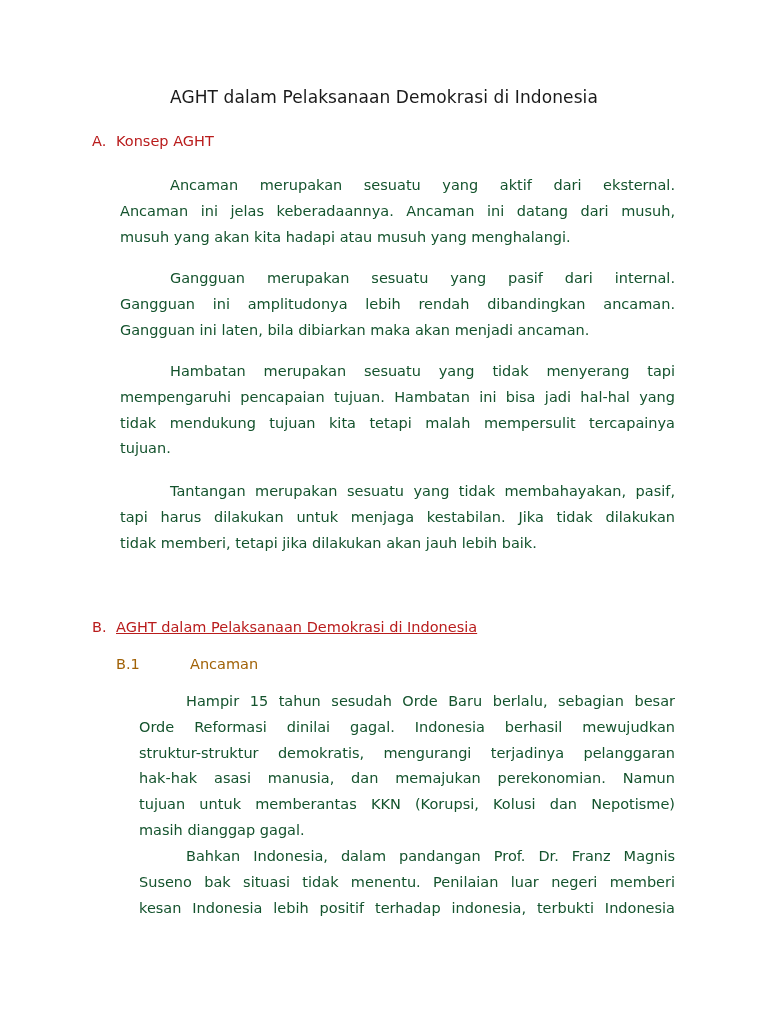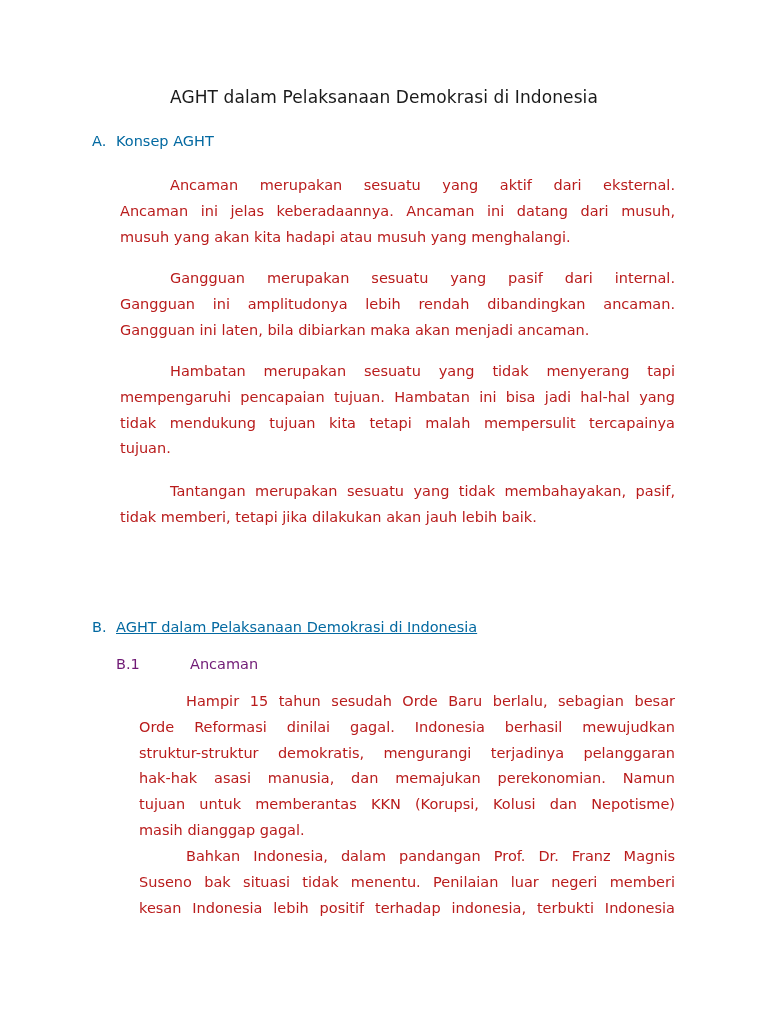--- a/index.html
+++ b/index.html
@@ -1,25 +1,25 @@
 <!DOCTYPE html>
 <html><head>
   <meta charset="utf-8">
   <style>
     html, body { margin: 0; padding: 0; background: #ffffff; }
     body { width: 768px; height: 1024px; position: relative; overflow: hidden;
            font-family: "DejaVu Sans", sans-serif; color: #2a2a2a; }
     .page { position: absolute; left: 0; top: 0; width: 707px; height: 1024px; background: #fff; }
     .title { position: absolute; top: 87px; left: 0; width: 768px; text-align: center;
              font-size: 17px; color: #1a1a1a; letter-spacing: 0.1px; }
-    .heading { position: absolute; font-size: 14.5px; color: #0369a1; white-space: nowrap; }
+    .heading { position: absolute; font-size: 14.5px; color: #b91c1c; white-space: nowrap; }
     .heading .num { display: inline-block; width: 24px; }
-    .sub { position: absolute; font-size: 14.5px; color: #701a75; white-space: nowrap; }
+    .sub { position: absolute; font-size: 14.5px; color: #a16207; white-space: nowrap; }
     .sub .num { display: inline-block; width: 74px; }
-    .para { position: absolute; font-size: 14.5px; color: #b91c1c; }
+    .para { position: absolute; font-size: 14.5px; color: #14532d; }
     .line { position: relative; height: 25.8px; line-height: 25.8px; white-space: nowrap;
             text-align: justify; text-align-last: justify; }
     .line.last { text-align-last: left; }
     .line.indent { padding-left: 50px; }
   </style>
 </head>
 <body>
 
 <div class="page">
 
@@ -43,20 +43,21 @@
 
   <div class="para" style="left:120px; top:359px; width:555px;">
     <div class="line indent">Hambatan merupakan sesuatu yang tidak menyerang tapi</div>
     <div class="line">mempengaruhi pencapaian tujuan. Hambatan ini bisa jadi hal-hal yang</div>
     <div class="line">tidak mendukung tujuan kita tetapi malah mempersulit tercapainya</div>
     <div class="line last">tujuan.</div>
   </div>
 
   <div class="para" style="left:120px; top:479px; width:555px;">
     <div class="line indent">Tantangan merupakan sesuatu yang tidak membahayakan, pasif,</div>
+    <div class="line">tapi harus dilakukan untuk menjaga kestabilan. Jika tidak dilakukan</div>
     <div class="line last">tidak memberi, tetapi jika dilakukan akan jauh lebih baik.</div>
   </div>
 
   <div class="heading" style="left:92px; top:619px;text-decoration:underline;">
     <span class="num">B.</span><span>AGHT dalam Pelaksanaan Demokrasi di Indonesia</span>
   </div>
 
   <div class="sub" style="left:116px; top:656px;">
     <span class="num">B.1</span><span>Ancaman</span>
   </div>

